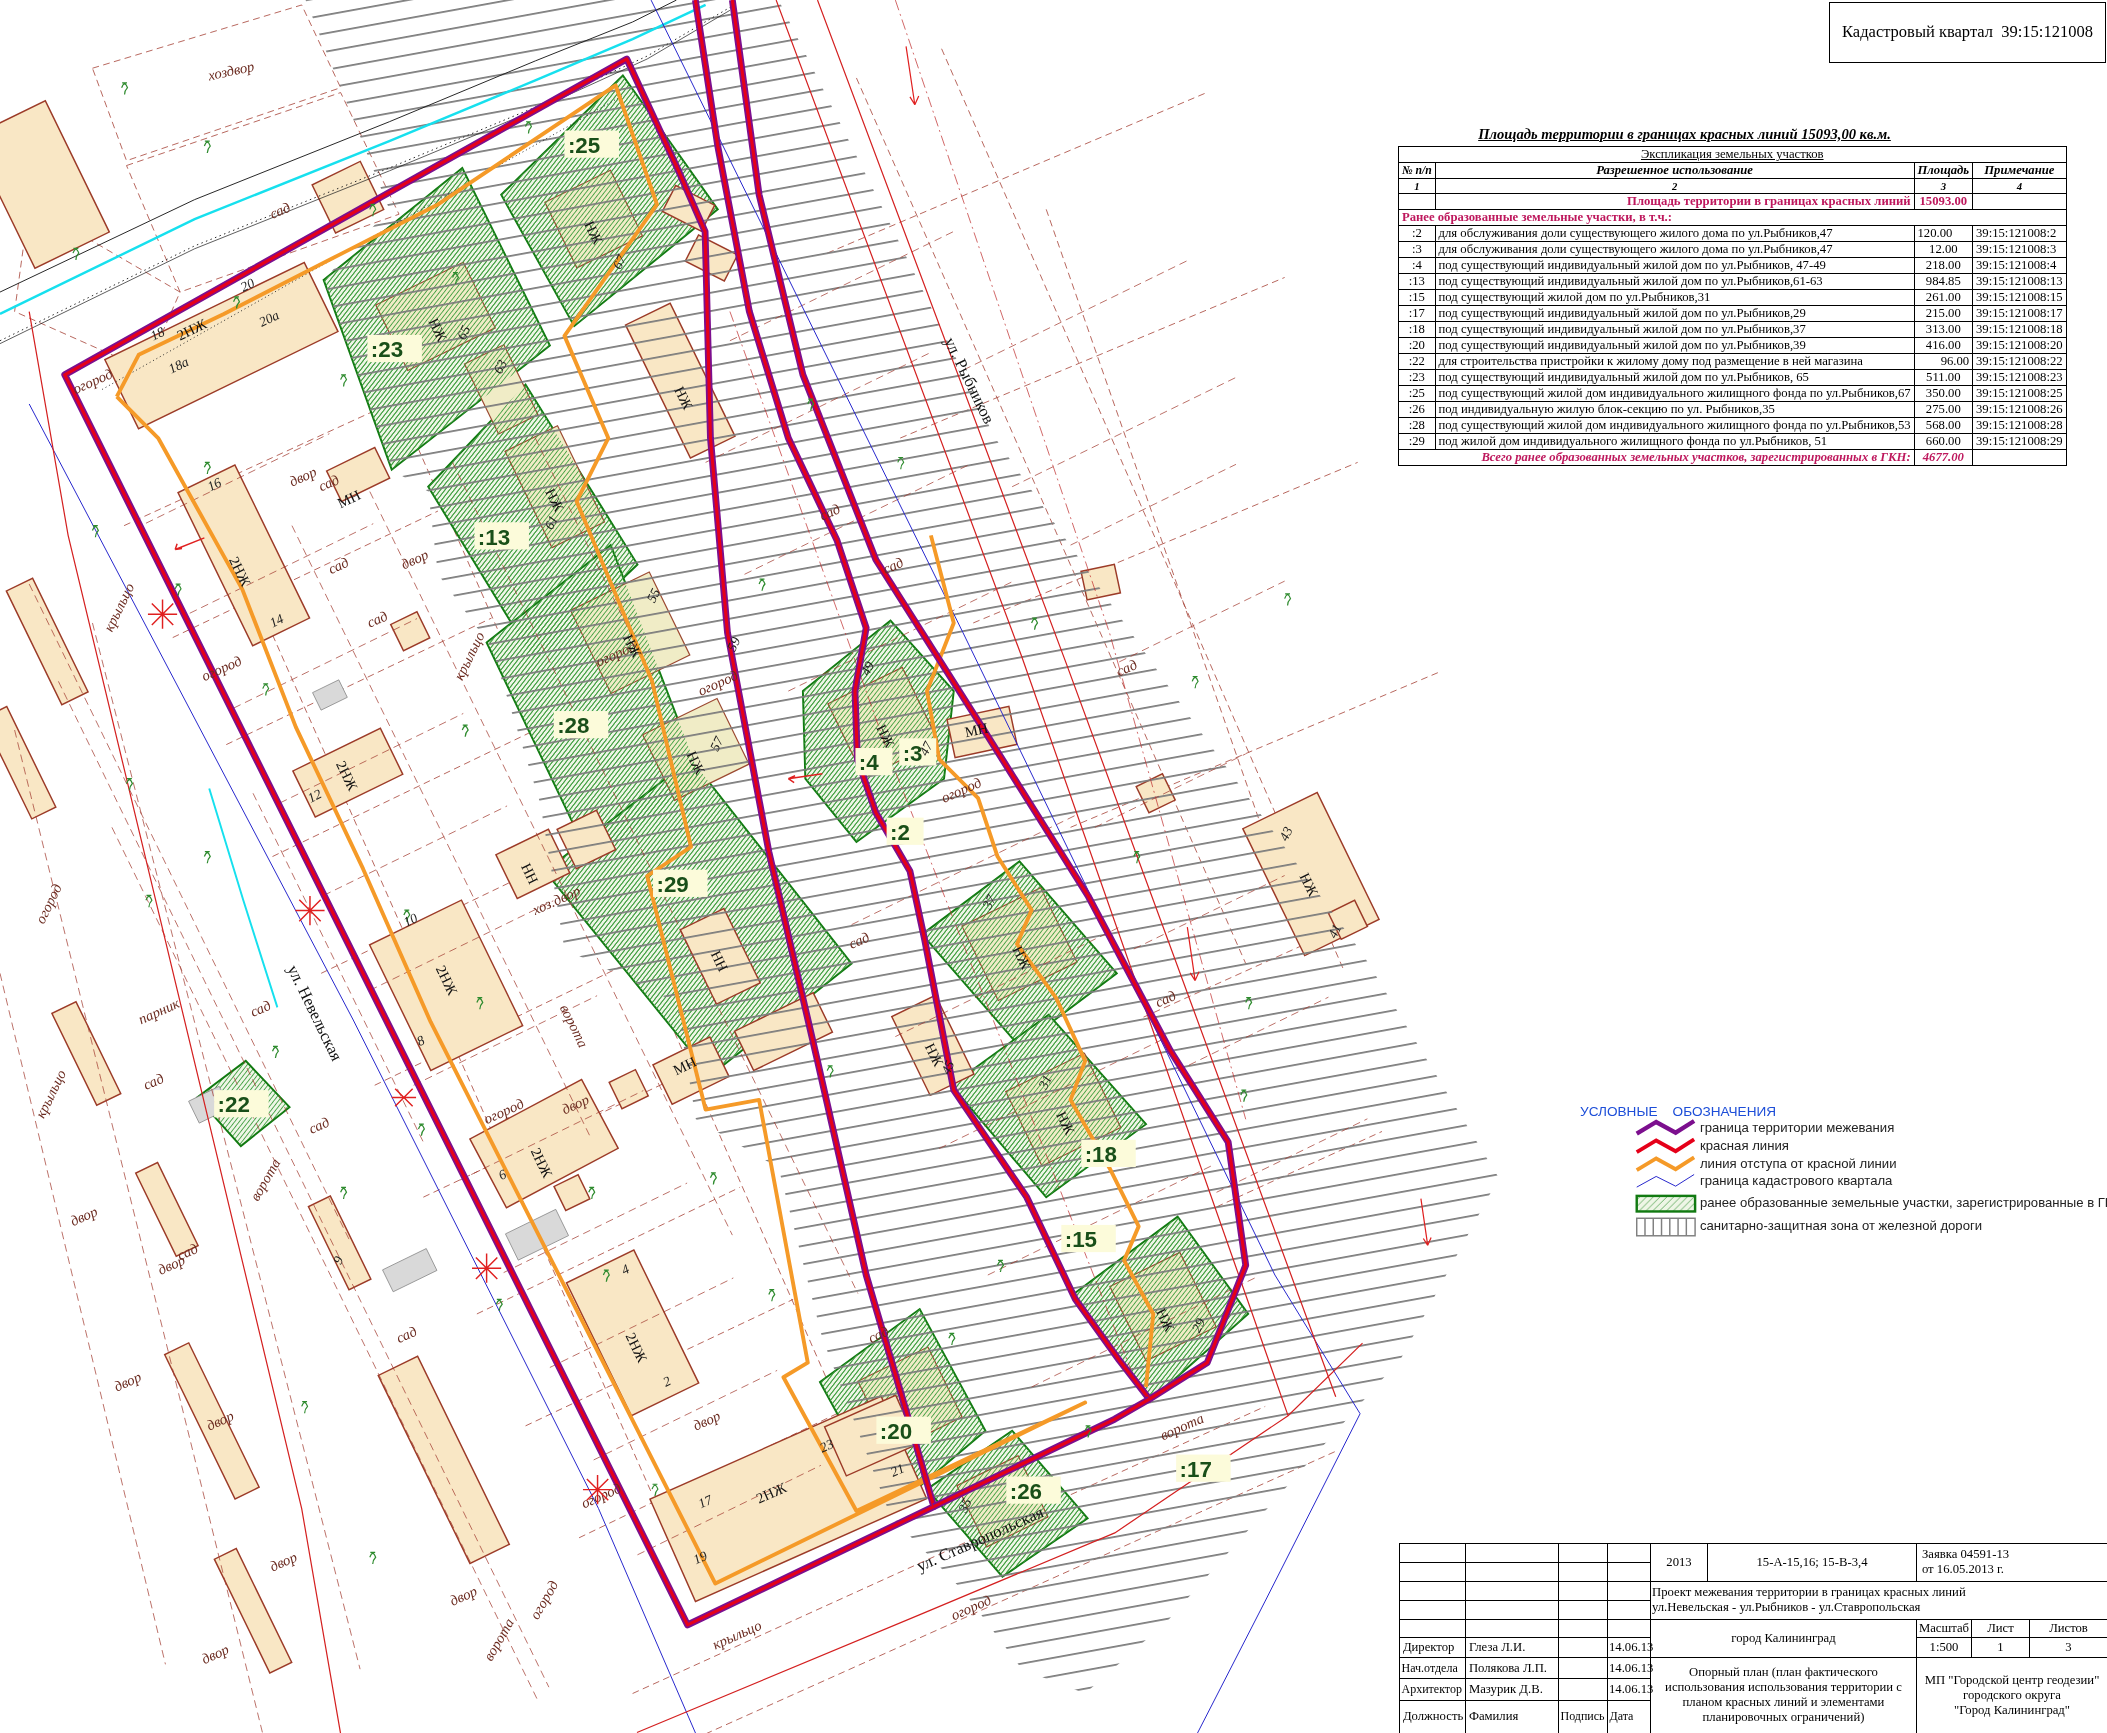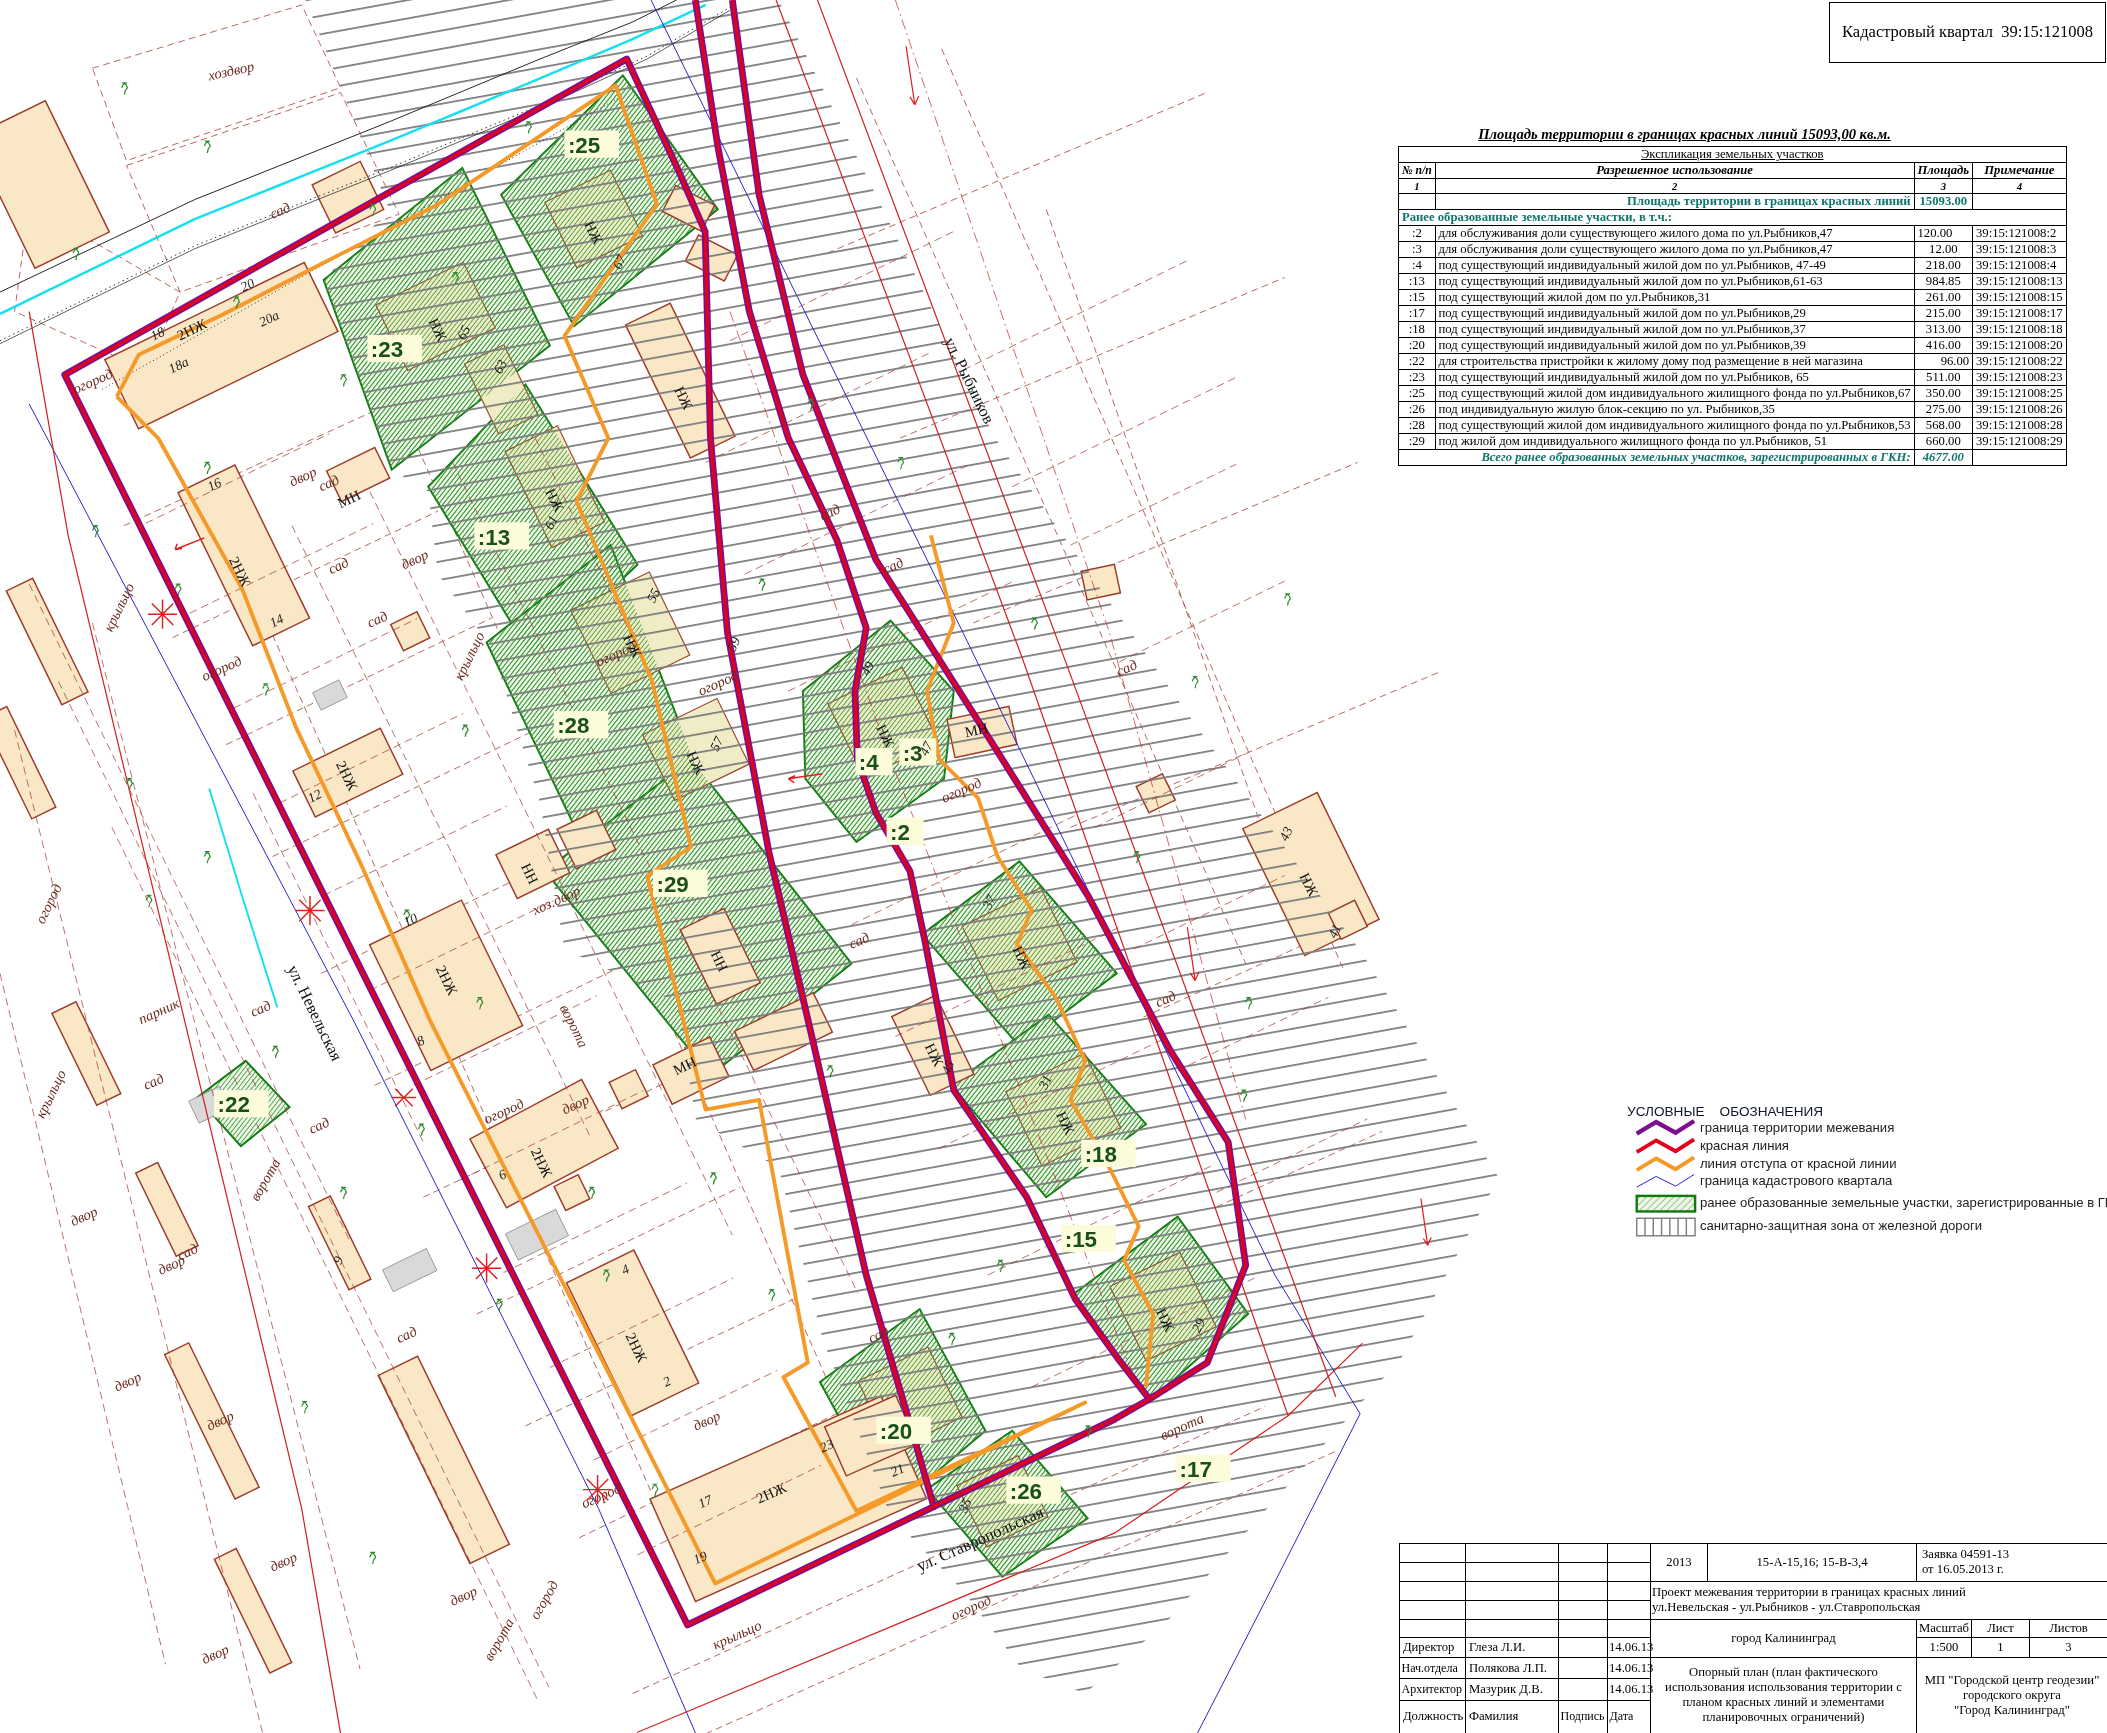--- a/index.html
+++ b/index.html
@@ -1,20 +1,20 @@
 <!DOCTYPE html>
 <html style="font-size:7.8px"><head><meta charset="utf-8">
 <style>
 html,body{margin:0;padding:0;background:#ffffff;width:2108px;height:1734px;overflow:hidden;}
 *{box-sizing:border-box;}
 .abs{position:absolute;}
 body{font-family:"Liberation Serif",serif;}
 table.main{border-collapse:collapse;width:100%;border:1.9px solid #000;font-size:12.7px;}
 table.main td{border:0.8px solid #000;height:15.6px;padding:0 2.9px;white-space:nowrap;overflow:hidden;}
-.red{color:#0f766e;font-weight:bold;}
+.red{color:#be185d;font-weight:bold;}
 </style></head>
 <body>
 
 <svg class="abs" style="left:0;top:0" width="2108" height="1734" viewBox="0 0 4332 3563">
 <defs>
 <pattern id="gstripe" width="60" height="37" patternUnits="userSpaceOnUse" patternTransform="rotate(-10.3)">
   <rect width="60" height="37" fill="none"></rect>
   <rect y="0" width="60" height="3.6" fill="#7c7c7c"></rect>
 </pattern>
 <pattern id="ghatch" width="40" height="7.4" patternUnits="userSpaceOnUse" patternTransform="rotate(-52)">
@@ -698,21 +698,21 @@
         </tr>
 <tr class="red" style="font-style:italic;">
           <td colspan="2" style="text-align:right;">Всего ранее образованных земельных участков, зарегистрированных в ГКН:</td>
           <td style="text-align:center;">4677.00</td>
           <td></td>
         </tr>
 </tbody>
     </table>
 </div>
 
-<div class="abs" style="left:1627px;top:1104px;font-family:'Liberation Sans',sans-serif;font-size:13.6px;color:#0f172a;">
+<div class="abs" style="left:1580px;top:1104px;font-family:'Liberation Sans',sans-serif;font-size:13.6px;color:#1d4ed8;">
 <div style="margin-bottom:6.8px;">УСЛОВНЫЕ&nbsp;&nbsp;&nbsp;&nbsp;ОБОЗНАЧЕНИЯ</div>
 </div>
 <svg class="abs" style="left:1627px;top:1114px;" width="481" height="156" viewBox="0 0 989 320">
 
 <polyline points="20,40 60,16 100,38 138,14" fill="none" stroke="#7c0f8e" stroke-width="9"></polyline>
 
 <polyline points="20,78 60,54 100,76 138,52" fill="none" stroke="#e50019" stroke-width="8"></polyline>
 
 <polyline points="20,115 60,91 100,113 138,89" fill="none" stroke="#f59a28" stroke-width="8"></polyline>
 

